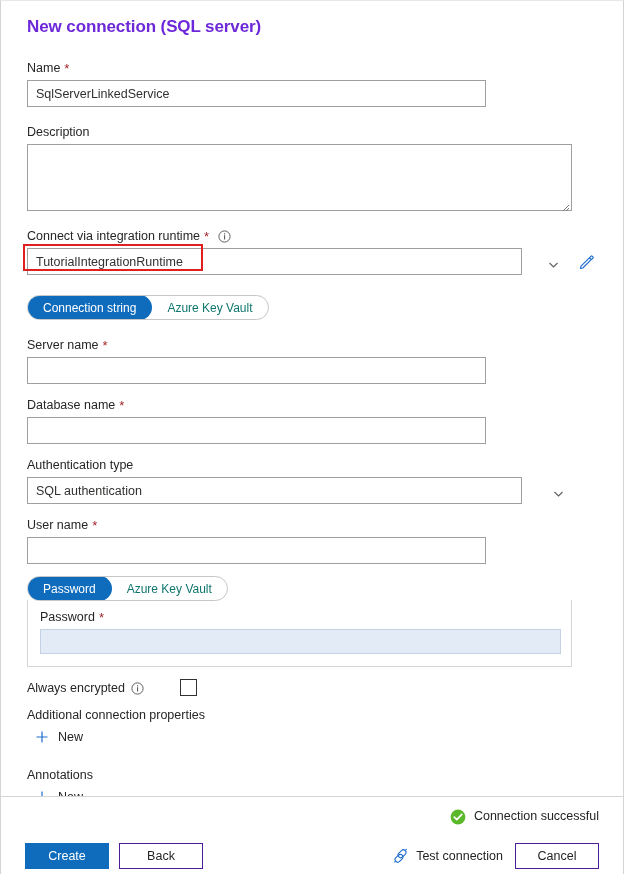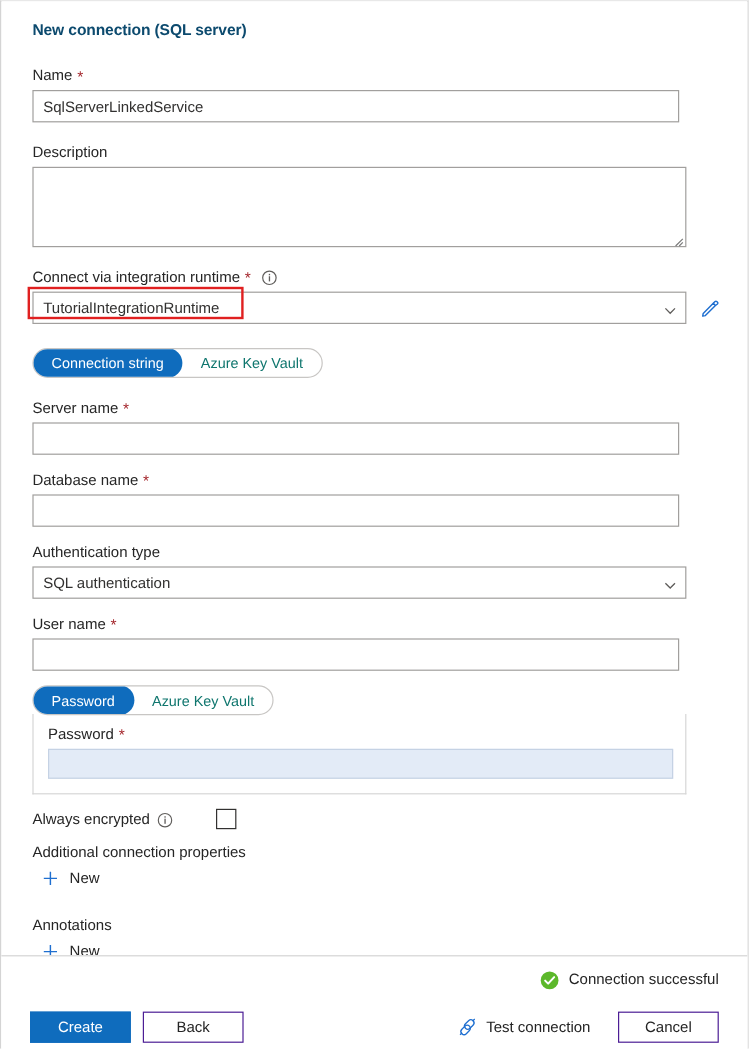--- a/index.html
+++ b/index.html
@@ -24,23 +24,23 @@
   }
   .body-area {
     position: absolute;
     left: 0; top: 0; right: 0;
     height: 795px;
     box-sizing: border-box;
     padding: 16px 26px 0 26px;
     overflow: hidden;
   }
   .title {
-    font-size: 13px;
+    font-size: 17px;
     font-weight: bold;
-    color: #0c4a6e;
+    color: #6d28d9;
     letter-spacing: -0.1px;
     margin: 0 0 24px 0;
   }
   .field-label {
     font-size: 12.5px;
     color: #262626;
     margin-bottom: 5px;
     display: flex;
     align-items: center;
     gap: 3px;
@@ -56,21 +56,21 @@
     align-items: center;
     justify-content: center;
     width: 13px;
     height: 13px;
     margin-left: 6px;
     color: #605e5c;
   }
   .info-icon svg { display: block; }
   .text-input {
     box-sizing: border-box;
-    width: 539px;
+    width: 459px;
     height: 27px;
     border: 1px solid #a19f9d;
     background: #ffffff;
     font-family: "Liberation Sans", sans-serif;
     font-size: 12.5px;
     color: #323130;
     padding: 0 8px;
     outline: none;
     border-radius: 0;
   }
@@ -109,21 +109,21 @@
     align-items: center;
     gap: 10px;
   }
   .select-wrap {
     position: relative;
     width: 545px;
     height: 27px;
   }
   .select-box {
     box-sizing: border-box;
-    width: 545px;
+    width: 495px;
     height: 27px;
     border: 1px solid #a19f9d;
     background: #ffffff;
     font-size: 12.5px;
     color: #323130;
     padding: 0 26px 0 8px;
     display: flex;
     align-items: center;
   }
   .chevron {
@@ -284,21 +284,21 @@
     display: flex;
     align-items: center;
     gap: 10px;
   }
   .btn-row-right {
     position: absolute;
     right: 24px;
     top: 46px;
     display: flex;
     align-items: center;
-    gap: 23px;
+    gap: 12px;
   }
   .btn {
     font-family: "Liberation Sans", sans-serif;
     font-size: 12.5px;
     height: 26px;
     min-width: 84px;
     padding: 0 12px;
     box-sizing: border-box;
     cursor: pointer;
     border-radius: 0;

